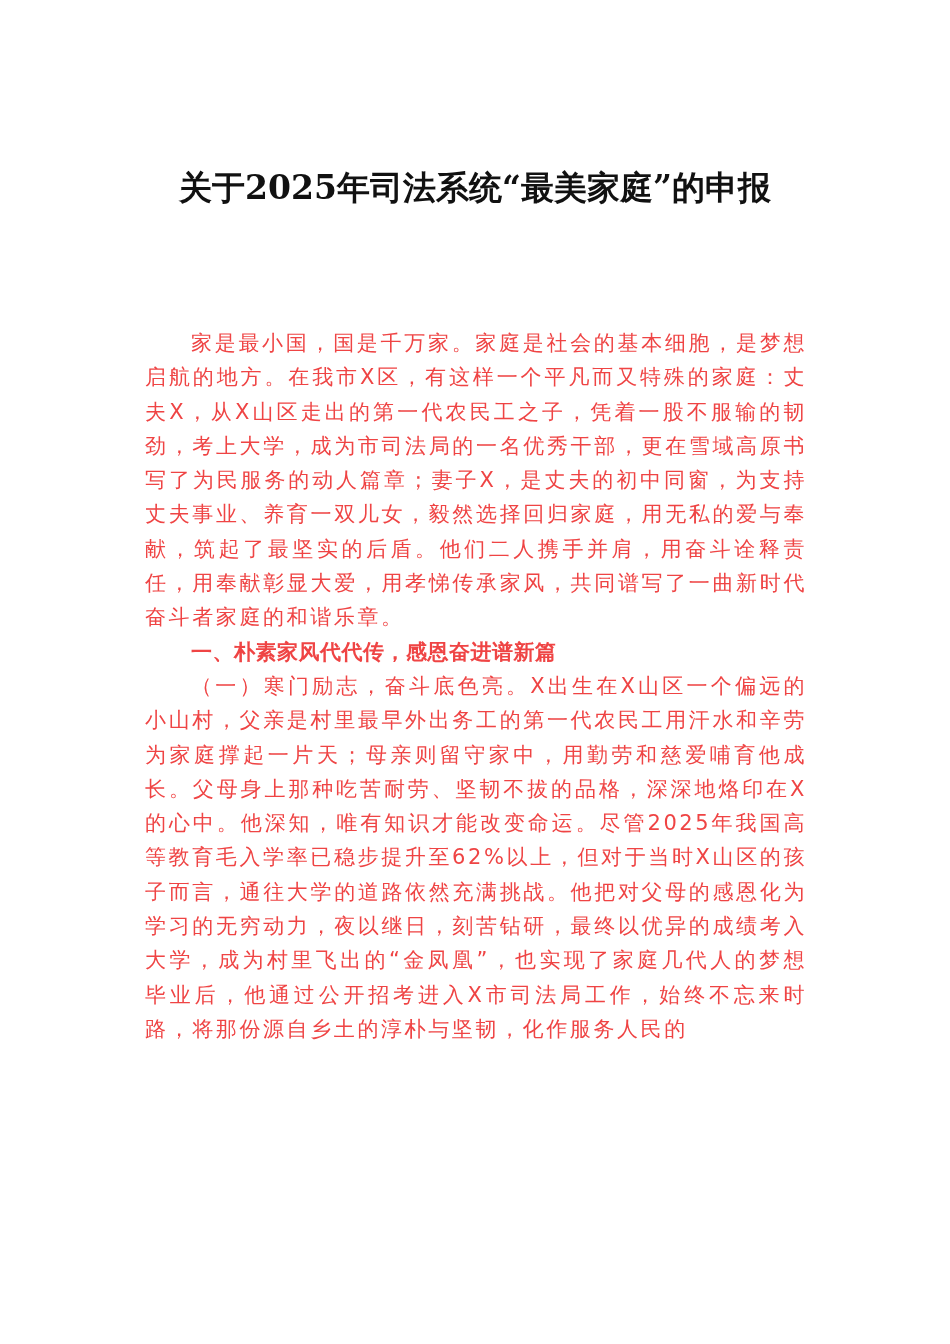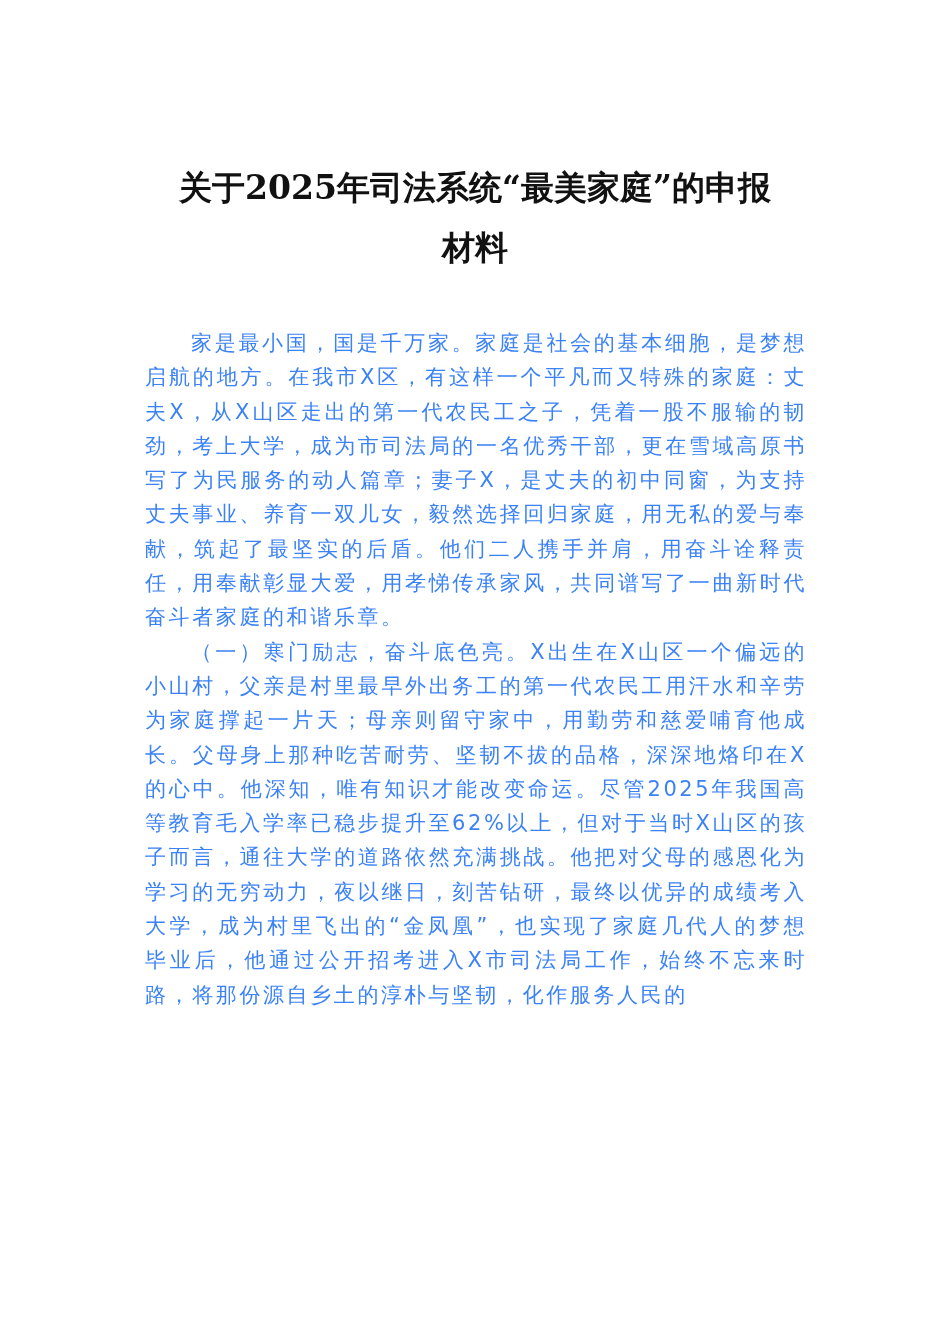--- a/index.html
+++ b/index.html
@@ -8,34 +8,34 @@
   .title {
     position:absolute; left:100px; width:750px; top:158px;
     text-align:center;
     font-family: "DejaVu Serif", "Liberation Serif", serif;
     font-weight:bold; font-size:33px; line-height:60px; color:#111;
     letter-spacing:0px;
   }
   .body {
     position:absolute; left:145px; width:662px; top:326px;
     font-family: "DejaVu Sans", "Liberation Sans", sans-serif;
-    font-size:21px; line-height:34.3px; color:#3b82f6;
+    font-size:21px; line-height:34.3px; color:#ef4444;
     letter-spacing:2.6px;
     text-align:justify;
   }
   .body p { margin:0; }
   .indent { text-indent:46px; }
   .heading { font-weight:bold; letter-spacing:0.5px; }
 </style>
 </head>
 <body>
 
 <div class="page">
   <div class="title">
     <div>关于2025年司法系统“最美家庭”的申报</div>
-    <div>材料</div>
   </div>
 
   <div class="body">
     <p class="indent">家是最小国，国是千万家。家庭是社会的基本细胞，是梦想启航的地方。在我市X区，有这样一个平凡而又特殊的家庭：丈夫X，从X山区走出的第一代农民工之子，凭着一股不服输的韧劲，考上大学，成为市司法局的一名优秀干部，更在雪域高原书写了为民服务的动人篇章；妻子X，是丈夫的初中同窗，为支持丈夫事业、养育一双儿女，毅然选择回归家庭，用无私的爱与奉献，筑起了最坚实的后盾。他们二人携手并肩，用奋斗诠释责任，用奉献彰显大爱，用孝悌传承家风，共同谱写了一曲新时代奋斗者家庭的和谐乐章。</p>
+    <p class="indent heading">一、朴素家风代代传，感恩奋进谱新篇</p>
     <p class="indent">（一）寒门励志，奋斗底色亮。X出生在X山区一个偏远的小山村，父亲是村里最早外出务工的第一代农民工用汗水和辛劳为家庭撑起一片天；母亲则留守家中，用勤劳和慈爱哺育他成长。父母身上那种吃苦耐劳、坚韧不拔的品格，深深地烙印在X的心中。他深知，唯有知识才能改变命运。尽管2025年我国高等教育毛入学率已稳步提升至62%以上，但对于当时X山区的孩子而言，通往大学的道路依然充满挑战。他把对父母的感恩化为学习的无穷动力，夜以继日，刻苦钻研，最终以优异的成绩考入大学，成为村里飞出的“金凤凰”，也实现了家庭几代人的梦想毕业后，他通过公开招考进入X市司法局工作，始终不忘来时路，将那份源自乡土的淳朴与坚韧，化作服务人民的</p>
   </div>
 </div>
 
 </body></html>

